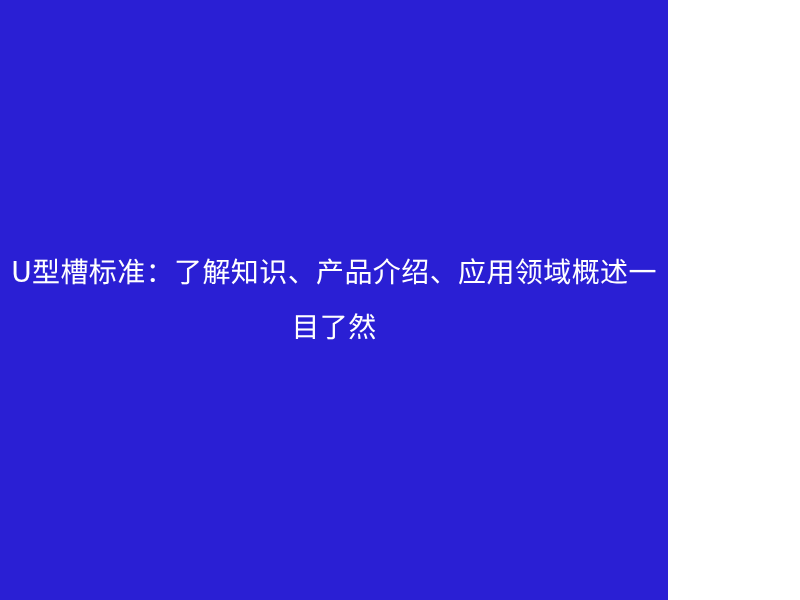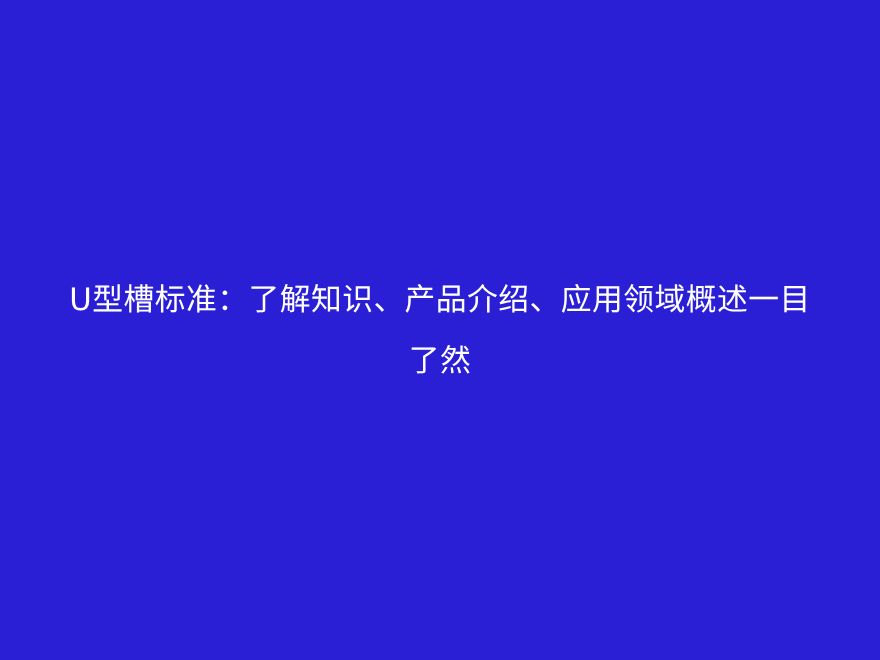--- a/index.html
+++ b/index.html
@@ -12,21 +12,21 @@
     width: 800px;
     height: 600px;
     overflow: hidden;
     font-family: "DejaVu Sans", "Liberation Sans", sans-serif;
   }
 
   
   .slide {
     position: relative;
     box-sizing: border-box;
-    width: 800px;
+    width: 668px;
     height: 600px;
     background: #2a1fd4;              
     display: flex;
     align-items: center;
     justify-content: center;
   }
 
   
   .headline-block {
     width: 700px;

